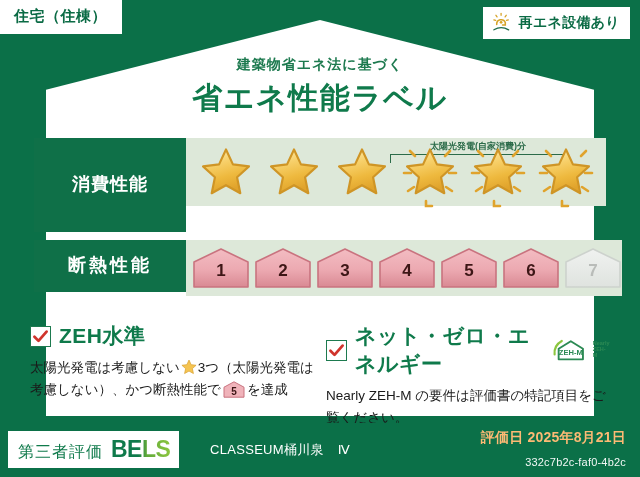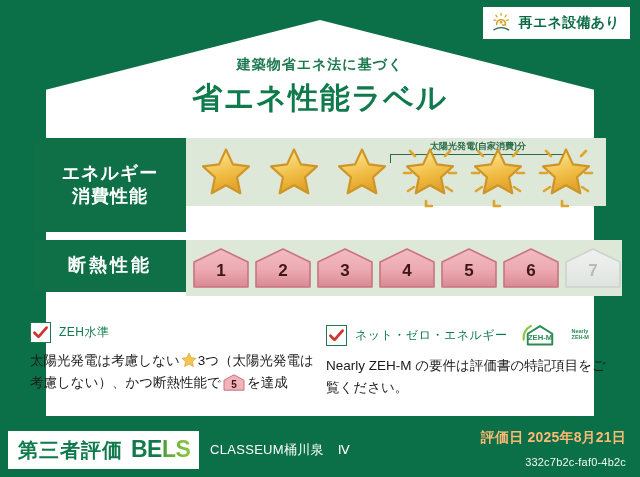--- a/index.html
+++ b/index.html
@@ -130,47 +130,47 @@
   }
   .note-col{width:286px;}
   .note-head{
     display:flex;align-items:center;gap:8px;margin-bottom:7px;
   }
   .chk{
     width:19px;height:19px;border:1.6px solid #1d7a4f;background:#fff;
     flex:0 0 auto;display:block;
   }
   .note-title{
-    color:#0f7a4b;font-size:12px;font-weight:normal;letter-spacing:.5px;
+    color:#0f7a4b;font-size:21px;font-weight:bold;letter-spacing:.5px;
   }
   .note-body{
     color:#1a1a1a;font-size:13.5px;line-height:1.62;letter-spacing:0px;
   }
   .inline-star{display:inline-block;vertical-align:-3px;width:16px;height:16px;margin:0 1px;}
   .inline-badge{
     display:inline-block;vertical-align:-4px;width:22px;height:17px;
     position:relative;margin:0 2px;
   }
   .inline-badge .num{
     position:absolute;left:0;right:0;top:3px;text-align:center;
     font-size:10px;font-weight:bold;color:#3d1616;z-index:2;
   }
-  .zehm-logo{margin-left:4px;display:flex;align-items:center;gap:12px;}
+  .zehm-logo{margin-left:4px;display:flex;align-items:center;gap:2px;}
 
   
   .footer{
     position:absolute;left:0;right:0;bottom:0;height:54px;
     background:#0b7048;z-index:7;
   }
   .bels-plate{
     position:absolute;left:8px;top:8px;
     background:#ffffff;padding:5px 9px 5px 10px;
     display:flex;align-items:baseline;gap:8px;
   }
-  .bels-jp{color:#0f7a4b;font-size:20px;font-weight:bold;letter-spacing:1px;}
+  .bels-jp{color:#0f7a4b;font-size:16px;font-weight:normal;letter-spacing:1px;}
   .bels-en{
     font-size:23px;font-weight:bold;letter-spacing:-.5px;
     background:linear-gradient(90deg,#0f7a4b 0%,#0f7a4b 46%,#5fa83a 60%,#8cc63f 100%);
     -webkit-background-clip:text;background-clip:text;color:transparent;
   }
   .bldg-name{
     position:absolute;left:210px;top:18px;
     color:#ffffff;font-size:13px;letter-spacing:.3px;
   }
   .bldg-name .seq{margin-left:14px;}
@@ -180,20 +180,23 @@
   .eval-date{color:#fdba74;font-size:14px;font-weight:bold;letter-spacing:.2px;}
   .eval-id{color:#ffffff;font-size:11px;letter-spacing:.2px;margin-top:9px;opacity:.95;}
 </style>
 </head>
 <body>
 
 <div id="label-root">
 
   <div class="house-body"></div>
 
+  <div class="corner-tag">
+    <span>住宅（住棟）</span>
+  </div>
 
   <div class="renew-badge">
     <svg width="22" height="22" viewBox="0 0 24 24">
       <g stroke="#d6a326" stroke-width="1.4" stroke-linecap="round" fill="none">
         <line x1="11" y1="1.5" x2="11" y2="3.6"></line>
         <line x1="5.4" y1="3.6" x2="6.6" y2="5.3"></line>
         <line x1="16.6" y1="3.6" x2="15.4" y2="5.3"></line>
         <line x1="3.1" y1="8.6" x2="5.1" y2="9.2"></line>
         <line x1="18.9" y1="8.6" x2="16.9" y2="9.2"></line>
       </g>
@@ -206,21 +209,20 @@
 
   <div class="title-wrap">
     <div class="title-sub">建築物省エネ法に基づく</div>
     <div class="title-main">省エネ性能ラベル</div>
   </div>
 
   <div class="rating-panel">
 
     <div class="rate-row row-energy">
       <div class="rate-label">
-        <span class="l1">エネルギー</span>
         <span class="l2">消費性能</span>
       </div>
       <div class="rate-track">
 
         <div class="solar-anno">
           <div class="anno-text">太陽光発電(自家消費)分</div>
           <div class="bracket"></div>
         </div>
 
         <div class="stars" id="stars-container">

